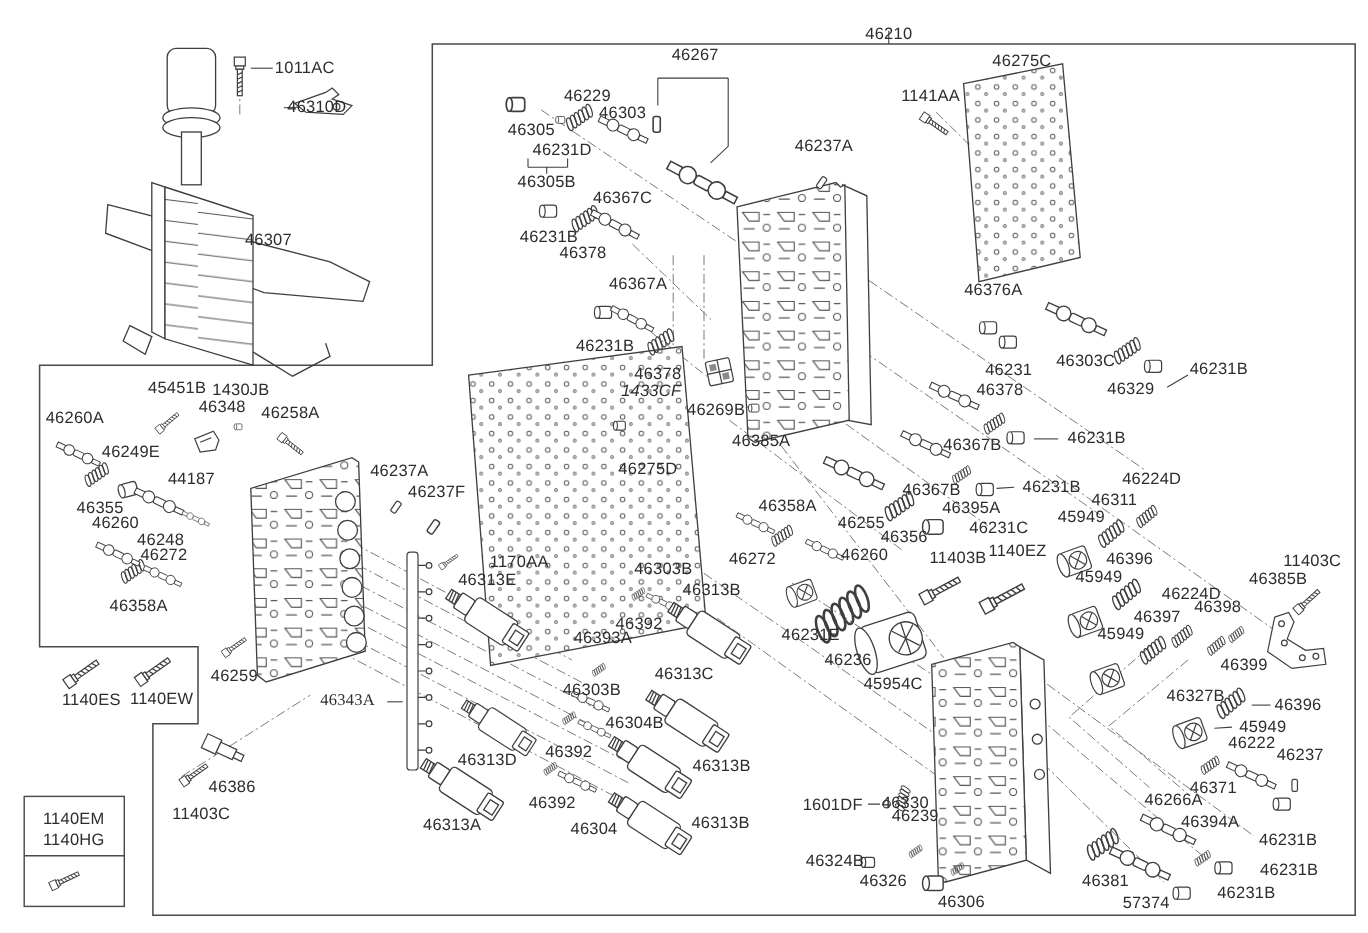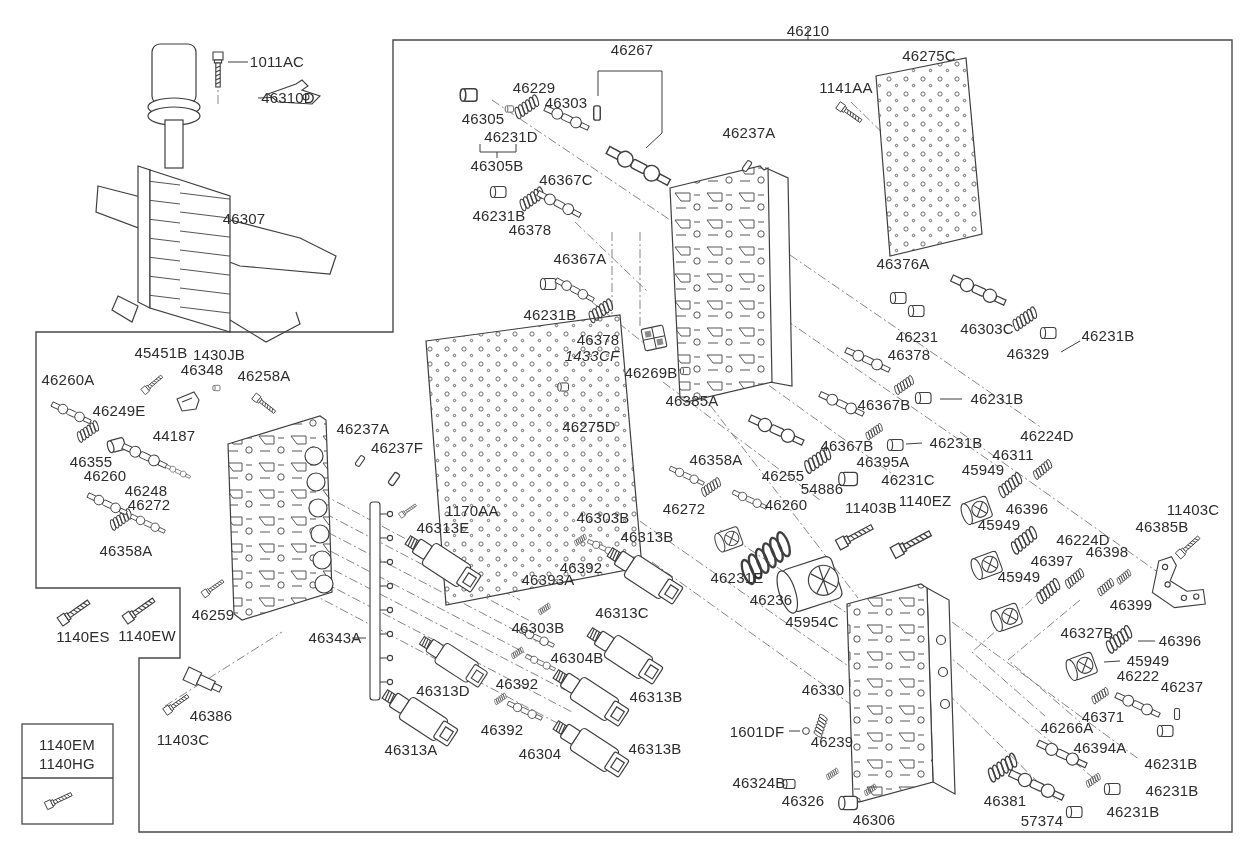--- a/index.html
+++ b/index.html
@@ -375,21 +375,21 @@
       <div class="lbl" style="left: 1028px; top: 354px;">46329</div>
       <div class="lbl" style="left: 1108px; top: 336px;">46231B</div>
       <div class="lbl" style="left: 909px; top: 355px;">46378</div>
       <div class="lbl" style="left: 884px; top: 405px;">46367B</div>
       <div class="lbl" style="left: 997px; top: 399px;">46231B</div>
       <div class="lbl" style="left: 847px; top: 446px;">46367B</div>
       <div class="lbl" style="left: 956px; top: 443px;">46231B</div>
       <div class="lbl" style="left: 883px; top: 462px;">46395A</div>
       <div class="lbl" style="left: 908px; top: 480px;">46231C</div>
       <div class="lbl" style="left: 783px; top: 476px;">46255</div>
-      <div class="lbl" style="left: 822px; top: 489px;">54886</div>
+      <div class="lbl" style="left: 822px; top: 489px;">46356</div>
       <div class="lbl" style="left: 716px; top: 460px;">46358A</div>
       <div class="lbl" style="left: 684px; top: 509px;">46272</div>
       <div class="lbl" style="left: 786px; top: 505px;">46260</div>
       <div class="lbl" style="left: 1047px; top: 436px;">46224D</div>
       <div class="lbl" style="left: 1013px; top: 455px;">46311</div>
       <div class="lbl" style="left: 983px; top: 470px;">45949</div>
       <div class="lbl" style="left: 999px; top: 525px;">45949</div>
       <div class="lbl" style="left: 1027px; top: 509px;">46396</div>
       <div class="lbl" style="left: 1019px; top: 577px;">45949</div>
       <div class="lbl" style="left: 1052px; top: 561px;">46397</div>
@@ -409,40 +409,40 @@
       <div class="lbl" style="left: 1171px; top: 764px;">46231B</div>
       <div class="lbl" style="left: 1172px; top: 791px;">46231B</div>
       <div class="lbl" style="left: 1133px; top: 812px;">46231B</div>
       <div class="lbl" style="left: 1042px; top: 821px;">57374</div>
       <div class="lbl" style="left: 1005px; top: 801px;">46381</div>
       <div class="lbl" style="left: 874px; top: 820px;">46306</div>
       <div class="lbl" style="left: 803px; top: 801px;">46326</div>
       <div class="lbl" style="left: 759px; top: 783px;">46324B</div>
       <div class="lbl" style="left: 832px; top: 742px;">46239</div>
       <div class="lbl" style="left: 757px; top: 732px;">1601DF</div>
-      <div class="lbl" style="left: 823px; top: 690px;">46330</div>
+      <div class="lbl" style="left: 823px; top: 730px;">46330</div>
       <div class="lbl" style="left: 812px; top: 622px;">45954C</div>
       <div class="lbl" style="left: 771px; top: 600px;">46236</div>
       <div class="lbl" style="left: 737px; top: 578px;">46231E</div>
       <div class="lbl" style="left: 871px; top: 508px;">11403B</div>
       <div class="lbl" style="left: 925px; top: 501px;">1140EZ</div>
       <div class="lbl" style="left: 363px; top: 429px;">46237A</div>
       <div class="lbl" style="left: 397px; top: 448px;">46237F</div>
       <div class="lbl" style="left: 472px; top: 511px;">1170AA</div>
       <div class="lbl" style="left: 443px; top: 528px;">46313E</div>
       <div class="lbl" style="left: 603px; top: 518px;">46303B</div>
       <div class="lbl" style="left: 647px; top: 537px;">46313B</div>
       <div class="lbl" style="left: 581px; top: 568px;">46392</div>
       <div class="lbl" style="left: 548px; top: 580px;">46393A</div>
       <div class="lbl" style="left: 622px; top: 613px;">46313C</div>
       <div class="lbl" style="left: 538px; top: 628px;">46303B</div>
       <div class="lbl" style="left: 577px; top: 658px;">46304B</div>
       <div class="lbl" style="left: 517px; top: 684px;">46392</div>
       <div class="lbl" style="left: 443px; top: 691px;">46313D</div>
-      <div class="lbl" style="left: 335px; top: 638px;">46343A</div>
+      <div class="lbl" style="left: 316px; top: 638px; font-family: Liberation Serif, serif;">46343A</div>
       <div class="lbl" style="left: 656px; top: 697px;">46313B</div>
       <div class="lbl" style="left: 502px; top: 730px;">46392</div>
       <div class="lbl" style="left: 411px; top: 750px;">46313A</div>
       <div class="lbl" style="left: 540px; top: 754px;">46304</div>
       <div class="lbl" style="left: 655px; top: 749px;">46313B</div>
       <div class="lbl" style="left: 213px; top: 615px;">46259</div>
       <div class="lbl" style="left: 83px; top: 637px;">1140ES</div>
       <div class="lbl" style="left: 147px; top: 636px;">1140EW</div>
       <div class="lbl" style="left: 211px; top: 716px;">46386</div>
       <div class="lbl" style="left: 183px; top: 740px;">11403C</div>

